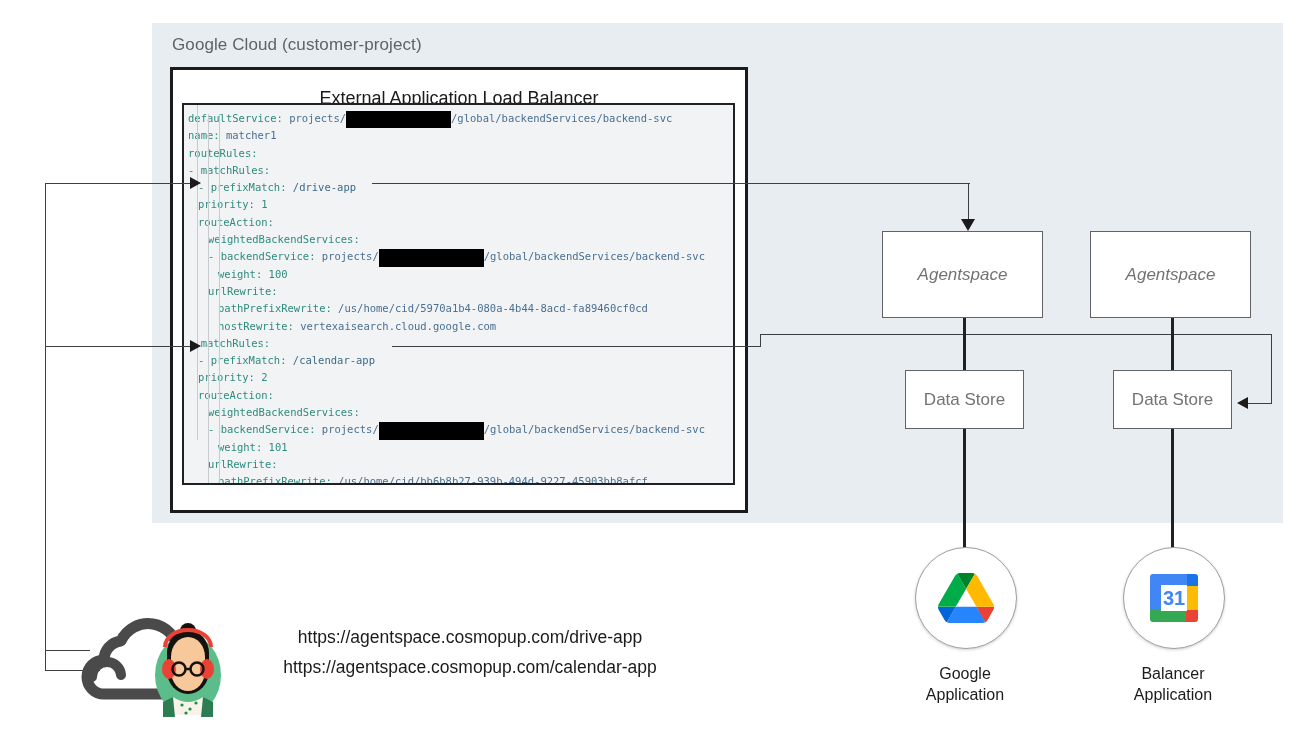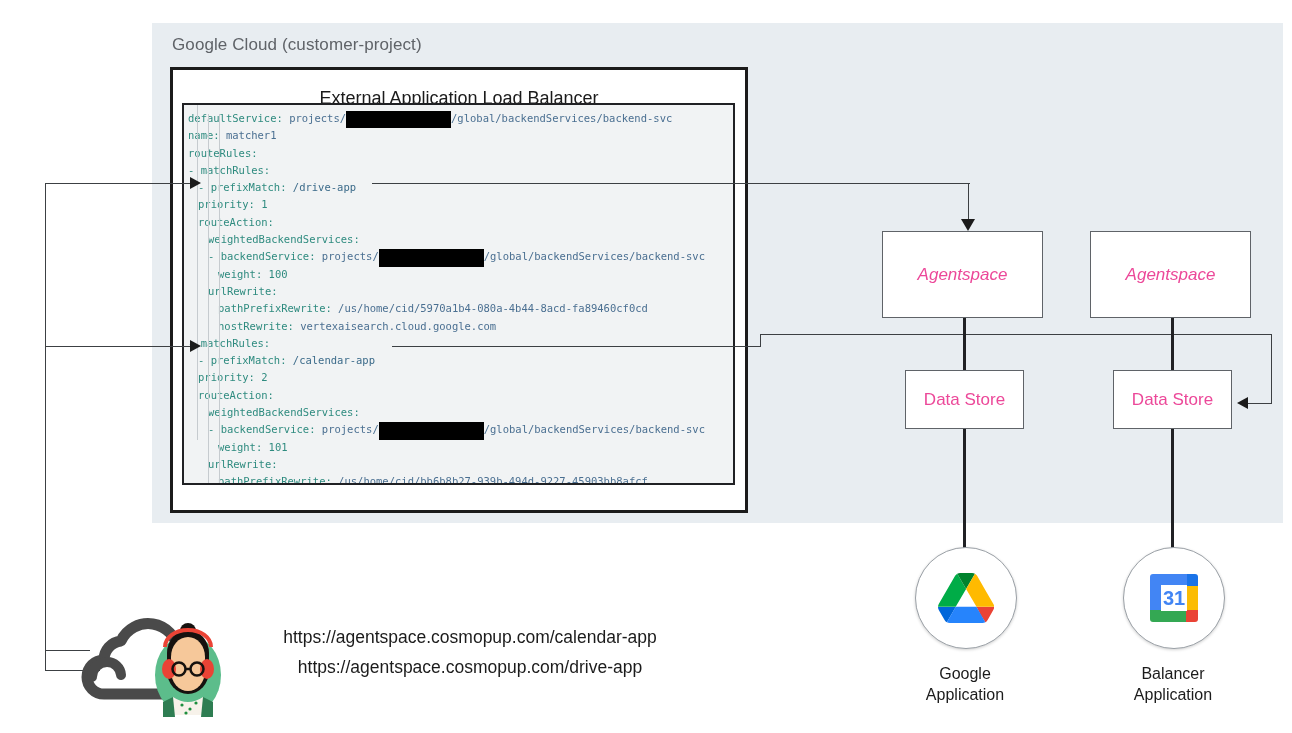--- a/index.html
+++ b/index.html
@@ -103,21 +103,21 @@
   
   .node-box {
     position: absolute;
     background: #ffffff;
     border: 1.5px solid #5f6368;
     box-sizing: border-box;
     display: flex;
     align-items: center;
     justify-content: center;
     font-size: 17px;
-    color: #ec4899;
+    color: #737373;
     white-space: nowrap;
   }
   .node-box.italic { font-style: italic; }
 
   
   .hline { position: absolute; height: 1.4px; background: #3c4043; }
   .vline { position: absolute; width: 1.4px; background: #3c4043; }
   .vline-thick { position: absolute; width: 3.4px; background: #202124; }
 
   .arrow-right, .arrow-left, .arrow-down {
@@ -296,17 +296,17 @@
         <path d="M131 80 l10 5 0 15 h-12z" fill="#2e7d52"></path>
         <circle cx="110" cy="88" r="1.6" fill="#1e8e3e"></circle>
         <circle cx="118" cy="92" r="1.6" fill="#1e8e3e"></circle>
         <circle cx="124" cy="86" r="1.6" fill="#1e8e3e"></circle>
         <circle cx="114" cy="96" r="1.6" fill="#1e8e3e"></circle>
       </g>
     </svg>
   </div>
 
   <div id="url-block">
+    <div>https://agentspace.cosmopup.com/drive-app</div>
     <div>https://agentspace.cosmopup.com/calendar-app</div>
-    <div>https://agentspace.cosmopup.com/drive-app</div>
   </div>
 
 </div>
 
 </body></html>

